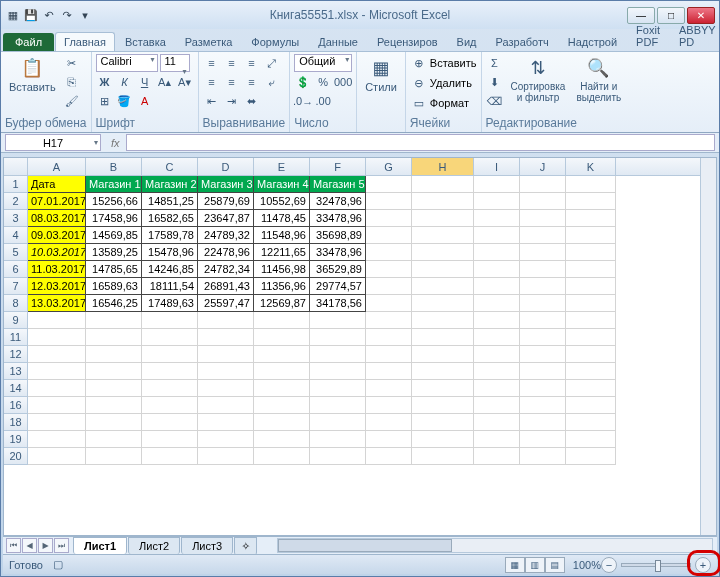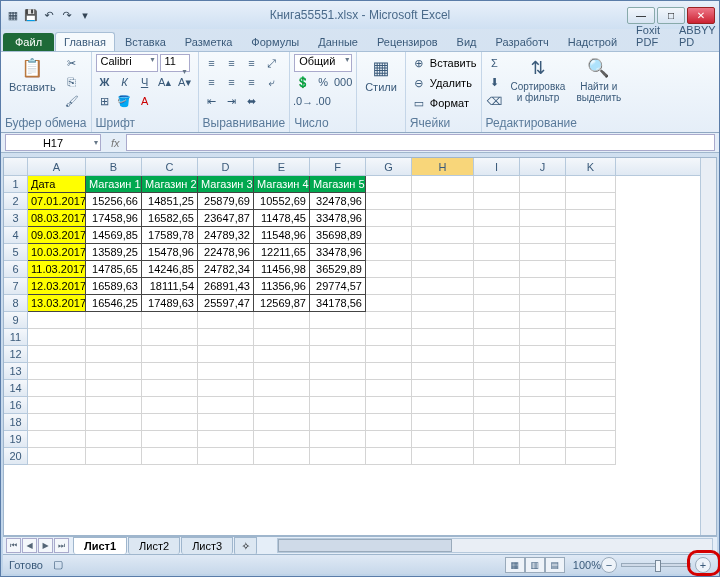--- a/index.html
+++ b/index.html
@@ -318,21 +318,21 @@
           <div class="cell boxed" style="width: 56px;">11548,96</div>
           <div class="cell boxed" style="width: 56px;">35698,89</div>
           <div class="cell" style="width: 46px;"></div>
           <div class="cell" style="width: 62px;"></div>
           <div class="cell" style="width: 46px;"></div>
           <div class="cell" style="width: 46px;"></div>
           <div class="cell" style="width: 50px;"></div>
         </div>
         <div class="gr">
           <div class="rh">5</div>
-          <div class="cell date-yellow" style="width: 58px;">10.03.2017</div>
+          <div class="cell date-yellow" style="width: 58px; font-style: italic;">10.03.2017</div>
           <div class="cell boxed" style="width: 56px;">13589,25</div>
           <div class="cell boxed" style="width: 56px;">15478,96</div>
           <div class="cell boxed" style="width: 56px;">22478,96</div>
           <div class="cell boxed" style="width: 56px;">12211,65</div>
           <div class="cell boxed" style="width: 56px;">33478,96</div>
           <div class="cell" style="width: 46px;"></div>
           <div class="cell" style="width: 62px;"></div>
           <div class="cell" style="width: 46px;"></div>
           <div class="cell" style="width: 46px;"></div>
           <div class="cell" style="width: 50px;"></div>

